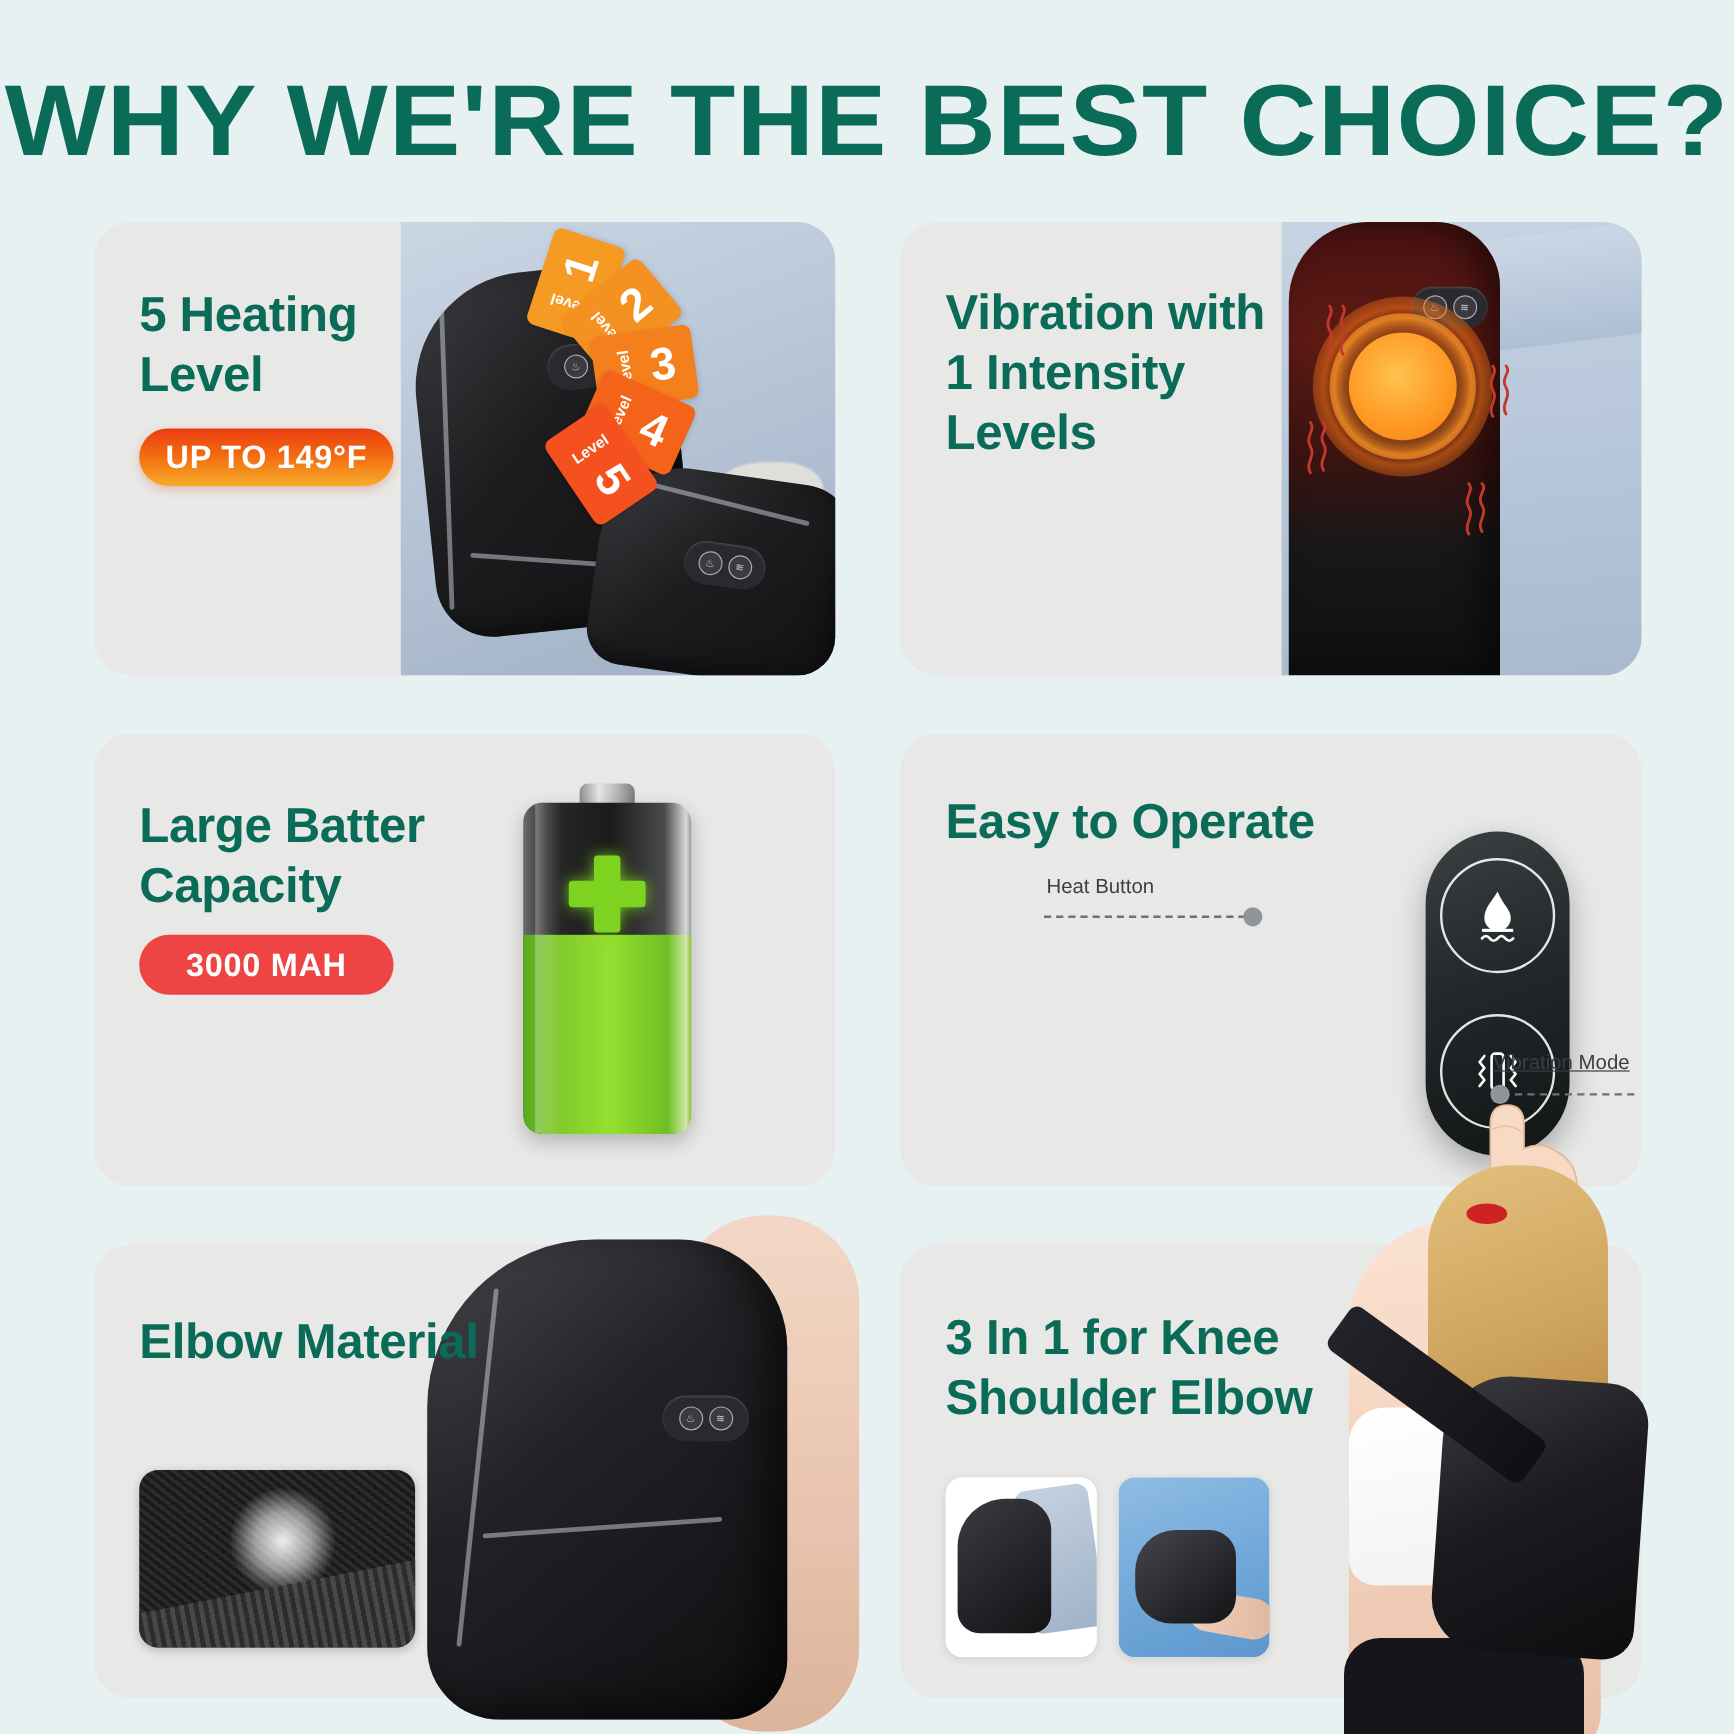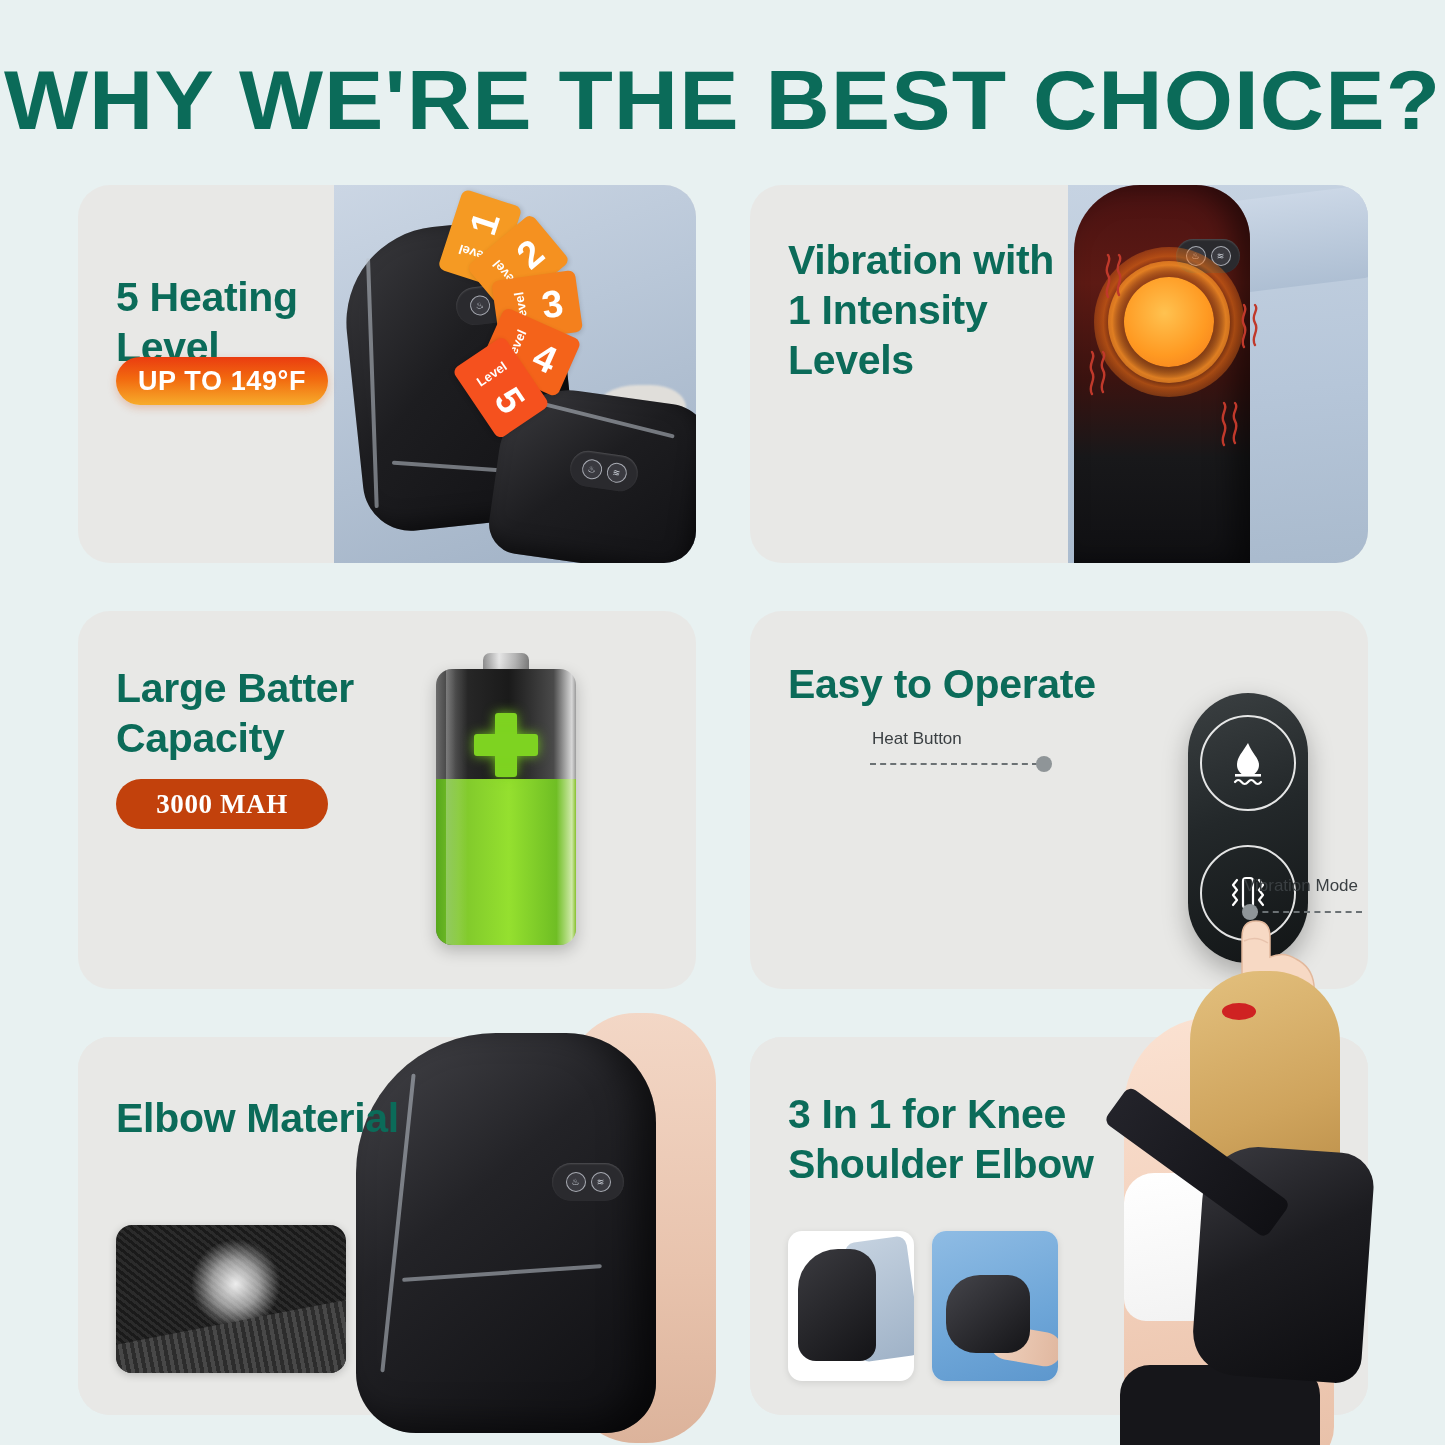--- a/index.html
+++ b/index.html
@@ -80,21 +80,21 @@
     font-weight: bold;
     font-size: 27px;
     letter-spacing: 0.6px;
     border-radius: 999px;
   }
   .pill-heat {
     background: linear-gradient(180deg, #ea3c10 0%, #f2690f 45%, #f7ac2b 100%);
     box-shadow: 0 3px 8px rgba(210,80,20,.28);
     text-align: right;
   }
-  .pill-batt { background: #c2410c; font-family: Liberation Serif, serif; }
+  .pill-batt { background: #ef4444; }
 
   
   .knee-photo-1 {
     position: absolute;
     right: -8px; bottom: 0;
     width: 370px; height: 378px;
     z-index: 2;
     background:
       linear-gradient(160deg, #cbd6e4 0%, #b9c7d8 40%, #9fb0c4 100%);
     overflow: hidden;
@@ -507,21 +507,21 @@
       <div class="lvl" style="transform:rotate(24deg); background:#f4631a;">
         <span class="lab">Level</span>
         <span class="num">4</span>
       </div>
       <div class="lvl" style="transform:rotate(56deg); background:#f5511e;">
         <span class="lab">Level</span>
         <span class="num">5</span>
       </div>
     </div>
 
-    <div class="card-heading" style="left:38px; top:52px;margin-top:35px;">5 Heating
+    <div class="card-heading" style="left:38px; top:52px;">5 Heating
 Level</div>
     <div class="pill pill-heat" style="left:38px; top:172px; width:212px; height:48px;">UP TO 149°F</div>
   </div>
 
   <div class="card">
 
     <div class="knee-photo-2">
       <div class="thigh2"></div>
       <div class="leg2">
         <div class="btn-pad" style="right:10px; top:54px; width:64px; height:34px;">
@@ -586,21 +586,21 @@
           <path d="M13 10 l-4 5 l4 5 l-4 5 l4 5 l-4 5" stroke="#ffffff" stroke-width="2.2" fill="none" stroke-linecap="round" stroke-linejoin="round"></path>
           <path d="M35 10 l4 5 l-4 5 l4 5 l-4 5 l4 5" stroke="#ffffff" stroke-width="2.2" fill="none" stroke-linecap="round" stroke-linejoin="round"></path>
         </svg>
       </div>
     </div>
 
     <div class="callout-label" style="left:122px; top:118px;">Heat Button</div>
     <div class="leader" style="left:120px; top:152px; width:168px;"></div>
     <div class="leader-dot" style="left:286px; top:145px;"></div>
 
-    <div class="callout-label" style="right:10px; top:265px;">Vibration Mode</div>
+    <div class="callout-label" style="right:10px; top:265px;text-decoration:underline;">Vibration Mode</div>
     <div class="leader" style="right:6px; top:300px; width:110px;"></div>
     <div class="leader-dot" style="right:110px; top:293px;"></div>
 
     <svg class="finger" viewBox="0 0 150 150">
       <path d="M52 150 L52 92 q0-16 14-16 q14 0 14 16 L80 112 q14-6 26 2 q16 8 18 26 L124 150 Z" fill="#f7d9c4" stroke="#e2b89c" stroke-width="1.5"></path>
       <path d="M54 96 q12-6 24 2" stroke="#e8c3ad" stroke-width="1.4" fill="none"></path>
     </svg>
 
     <div class="card-heading" style="left:38px; top:48px;">Easy to Operate</div>
   </div>

